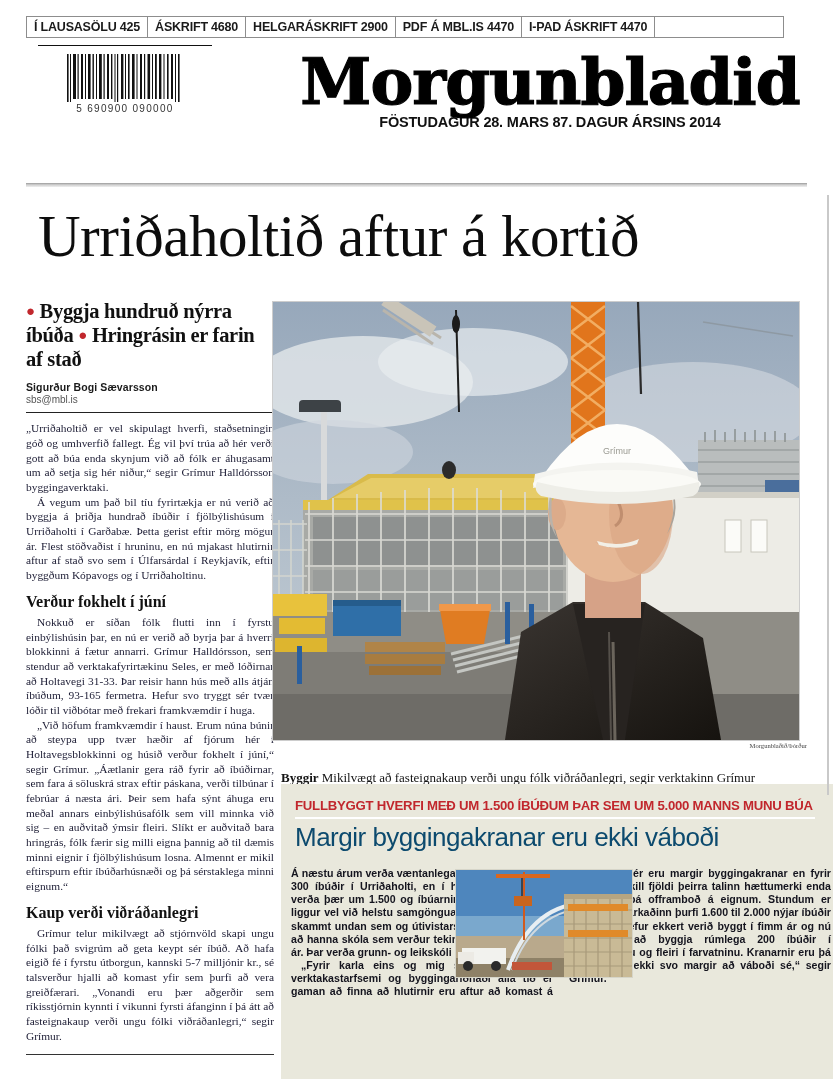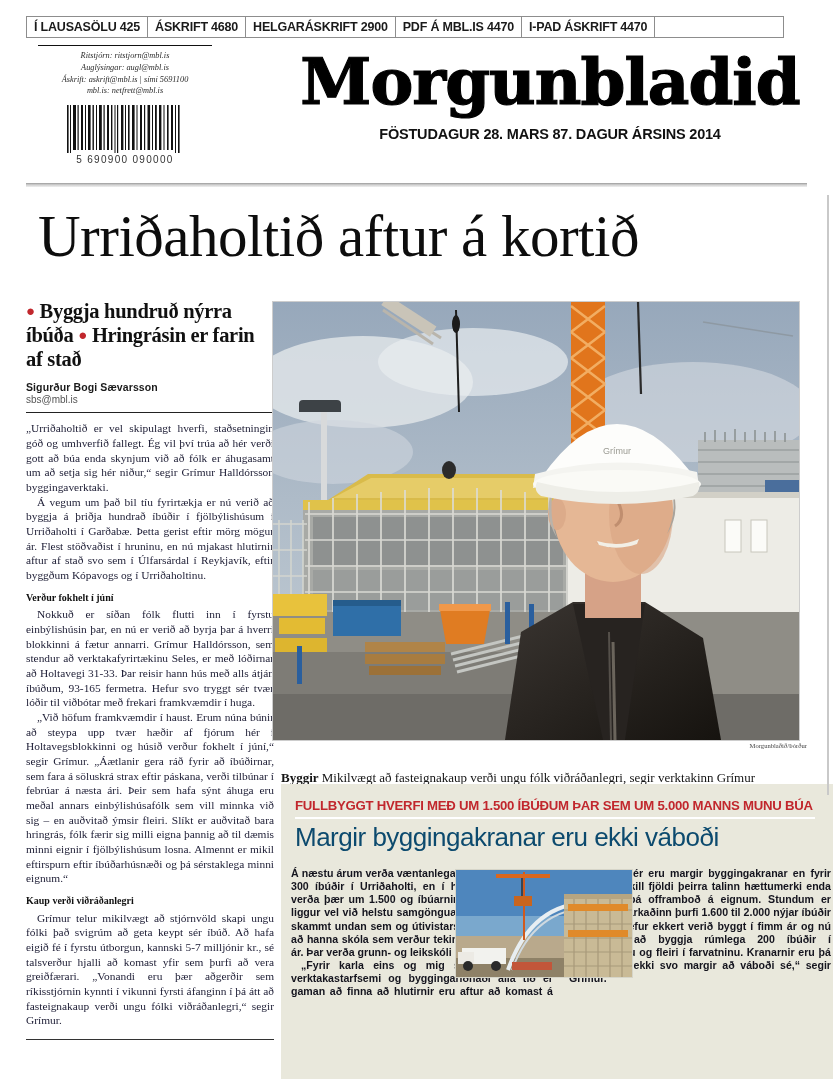--- a/index.html
+++ b/index.html
@@ -34,21 +34,21 @@
     position:absolute;left:280px;top:52px;width:540px;text-align:center;
   }
   .mh-title{
     font-family:"DejaVu Serif", serif;
     font-size:63px;line-height:0.98;font-weight:bold;color:#000;
     letter-spacing:-1px;
     -webkit-text-stroke:1.2px #000;
     transform:scaleX(1.02);
   }
   .mh-date{
-    margin-top:12px;font-size:14.5px;font-weight:bold;letter-spacing:-0.2px;color:#111;
+    margin-top:0;font-size:14.5px;font-weight:bold;letter-spacing:-0.2px;color:#111;
   }
 
   .hdr-rule{position:absolute;left:26px;top:183px;width:781px;height:4px;
     background:linear-gradient(to bottom,#9a9a9a 0,#cfcfcf 45%,#efefef 100%);}
 
   
   .mainhead{
     position:absolute;left:38px;top:206px;width:770px;
     font-family:"Liberation Serif", serif;
     font-size:59px;line-height:1.04;color:#0d0d0d;font-weight:normal;
@@ -67,21 +67,21 @@
   .byrule{border-bottom:1.3px solid #222;margin:7px 0 8px 0;}
 
   .bodytext{
     font-family:"Liberation Serif", serif;
     font-size:11.4px;line-height:1.285;color:#1b1b33;text-align:justify;
   }
   .bodytext p{margin:0;text-indent:11px;}
   .bodytext p.noind{text-indent:0;}
   .subhead{
     font-family:"Liberation Serif", serif;
-    font-size:10px;font-weight:bold;color:#111;margin:9px 0 3px 0;
+    font-size:16px;font-weight:bold;color:#111;margin:9px 0 3px 0;
   }
   .endrule{border-bottom:1.2px solid #333;margin-top:11px;}
 
   
   .mainphoto{position:absolute;left:272px;top:301px;width:526px;height:438px;overflow:hidden;
     border:1px solid #cdcdcd;background:#f0abfc;}
   .credit-wrap{position:absolute;left:281px;top:742px;width:526px;text-align:right;
      font-size:6.6px;color:#444;font-family:"Liberation Serif", serif;}
   .caption{position:absolute;left:281px;top:770px;width:540px;
     font-family:"Liberation Serif", serif;font-size:13px;color:#141414;}
@@ -113,26 +113,20 @@
     <div class="cell">Í LAUSASÖLU 425</div>
     <div class="cell">ÁSKRIFT 4680</div>
     <div class="cell">HELGARÁSKRIFT 2900</div>
     <div class="cell">PDF Á MBL.IS 4470</div>
     <div class="cell">I-PAD ÁSKRIFT 4470</div>
     <div class="cell tail"></div>
   </div>
 
   <div class="contactbox">
     <div class="phrule"></div>
-    <div class="contact-lines">
-      <div>Ritstjórn: ritstjorn@mbl.is</div>
-      <div>Auglýsingar: augl@mbl.is</div>
-      <div>Áskrift: askrift@mbl.is | sími 5691100</div>
-      <div>mbl.is: netfrett@mbl.is</div>
-    </div>
     <svg class="barcode" viewBox="0 0 122 52">
       <rect x="0" y="0" width="122" height="52" fill="#fff"></rect>
       <g fill="#111">
         <rect x="3" y="2" width="1.6" height="48"></rect>
           <rect x="6" y="2" width="1" height="48"></rect>
         <rect x="9" y="2" width="3" height="45"></rect>
           <rect x="13.5" y="2" width="1.2" height="45"></rect>
         <rect x="17" y="2" width="2" height="45"></rect>
           <rect x="21" y="2" width="1" height="45"></rect>
         <rect x="24" y="2" width="2.6" height="45"></rect>

